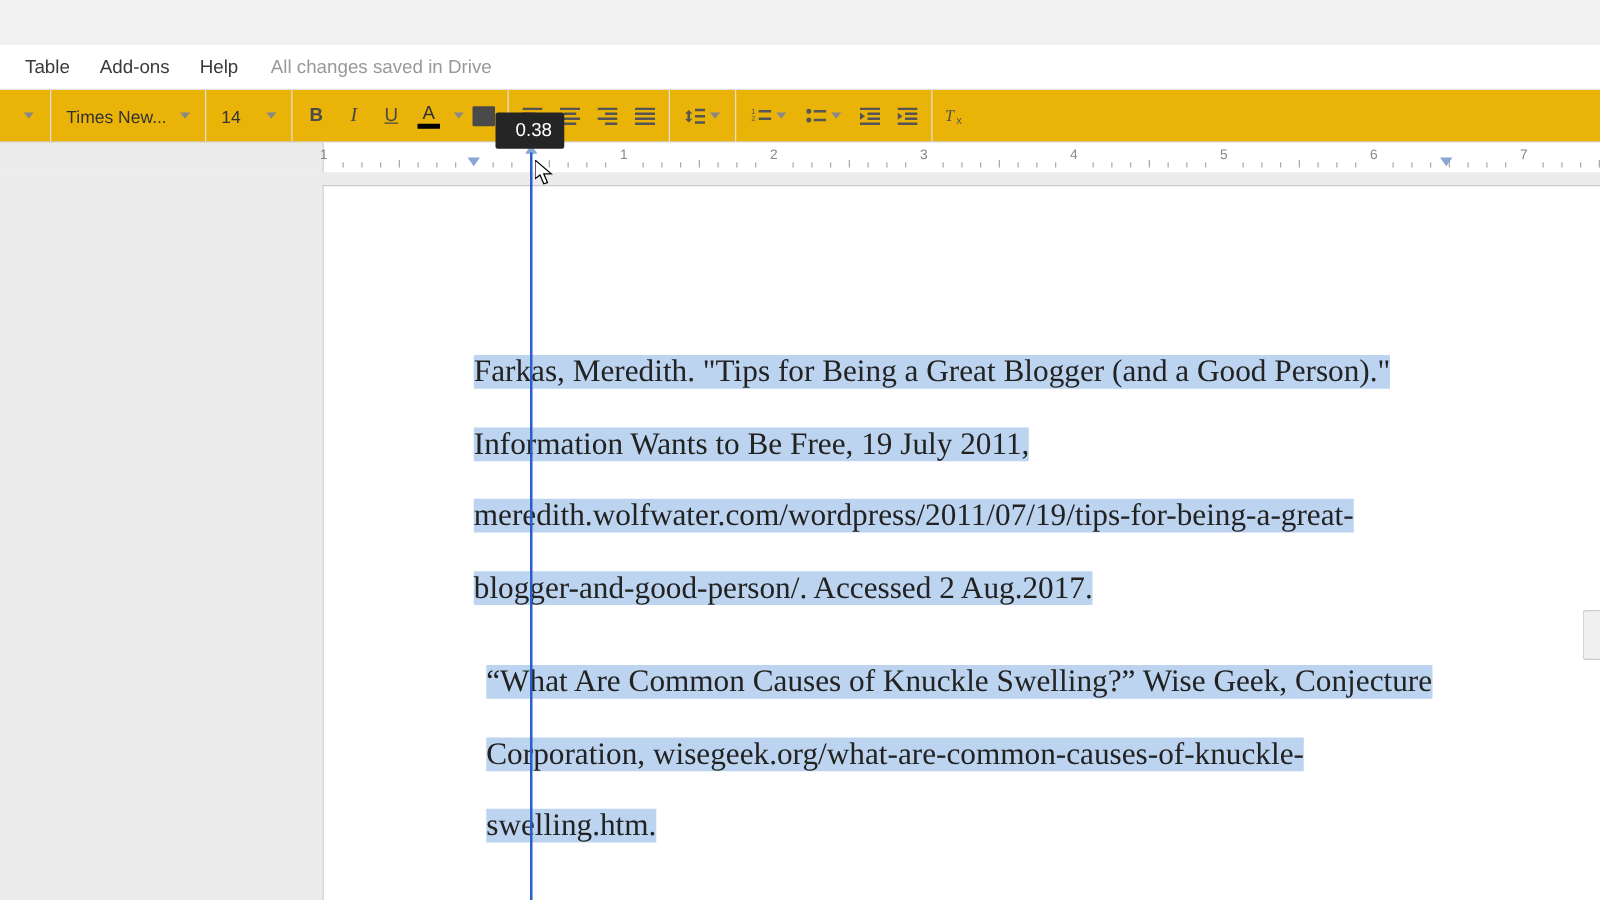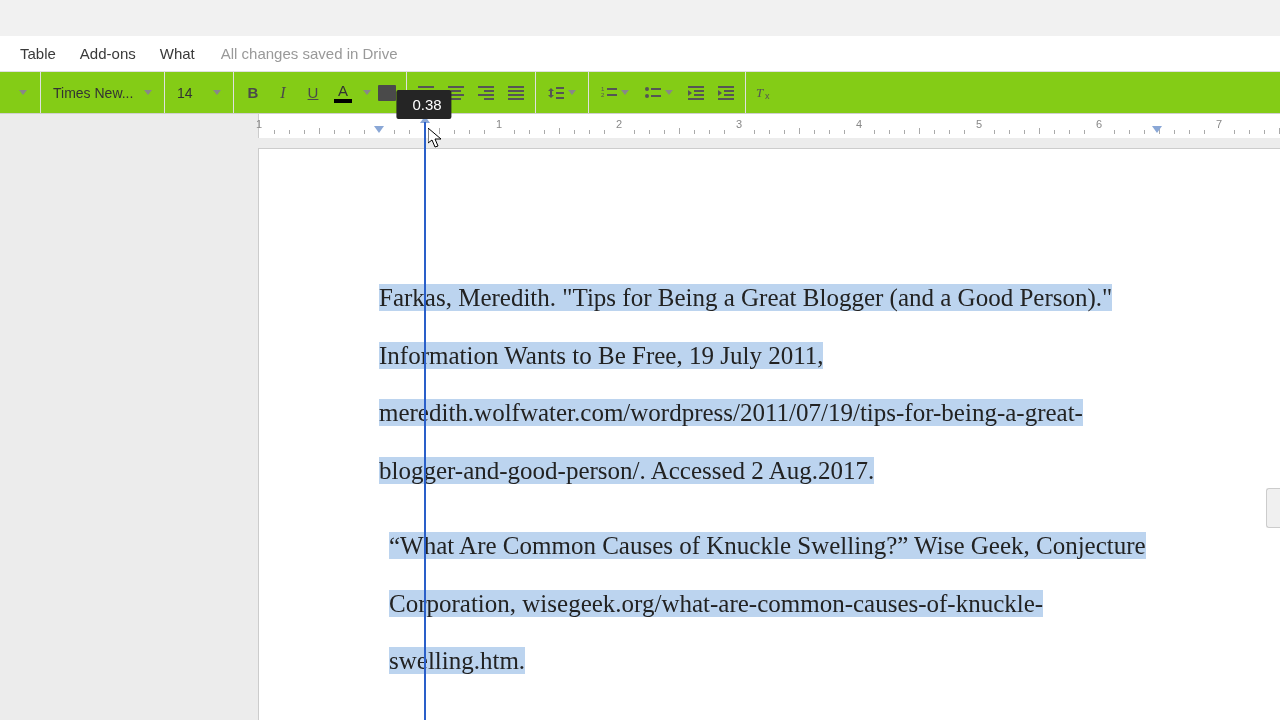--- a/index.html
+++ b/index.html
@@ -27,21 +27,21 @@
     color: #3a3a3a;
     padding: 4px 12px;
     cursor: pointer;
   }
   .save-status {
     font-size: 15px;
     color: #999;
     padding: 4px 14px;
   }
   .toolbar {
-    background: #84cc16;
+    background: #eab308;
     height: 42px;
     display: flex;
     align-items: center;
     padding: 0 2px;
     border-bottom: 1px solid #d0d0d0;
     position: absolute;
     top: 72px;
     left: 0; right: 0;
   }
   .tool-group {
@@ -236,21 +236,21 @@
     border-right:none;
     border-radius:3px 0 0 3px;
   }
 </style>
 </head>
 <body>
 
 <div class="menubar">
   <div class="menubar-item">Table</div>
   <div class="menubar-item">Add-ons</div>
-  <div class="menubar-item">What</div>
+  <div class="menubar-item">Help</div>
   <div class="save-status">All changes saved in Drive</div>
 </div>
 
 <div class="toolbar">
   <div class="tool-group">
     <div class="tool-btn">
         <span class="caret"></span>
       </div>
   </div>
   <div class="tool-group">

